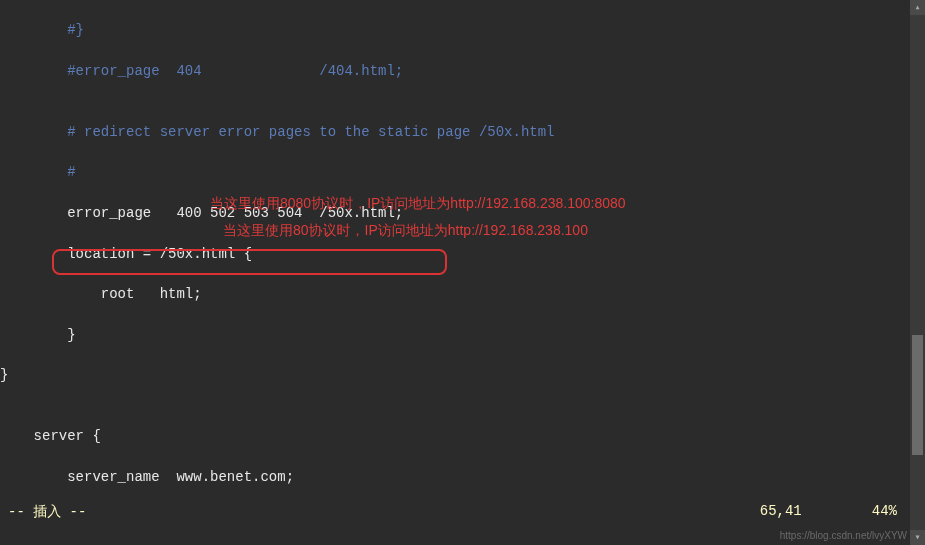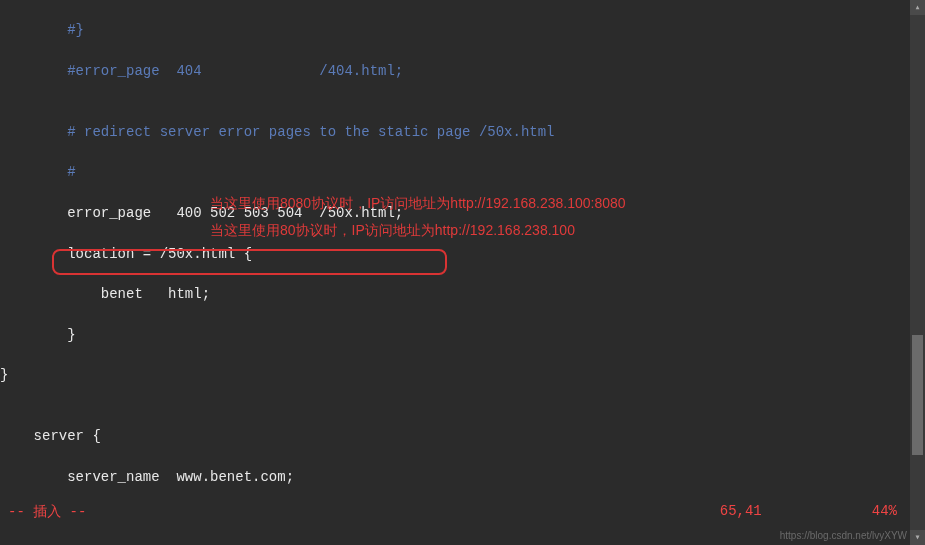--- a/index.html
+++ b/index.html
@@ -33,35 +33,35 @@
   pointer-events: none;
 }
 .annotation {
   position: absolute;
   color: #e03a3a;
   font-family: "Microsoft YaHei", sans-serif;
   font-size: 14px;
   white-space: nowrap;
 }
 .annot1 { left: 210px; top: 195px; }
-.annot2 { left: 210px; top: 222px; }
+.annot2 { left: 223px; top: 222px; }
 .cursor-bg { background: #c96b8f; color: #1a1a1a; }
 .statusbar {
   position: absolute;
   bottom: 24px;
   left: 0;
   width: 100%;
   display: flex;
   padding: 0 8px;
-  color: #ef4444;
+  color: #fef9c3;
 }
 .status-left { flex: 0 0 auto; }
 .status-mid { flex: 1; }
 .status-pos { padding-right: 70px; }
-.status-pct { padding-right: 20px; margin-left: 40px; }
+.status-pct { padding-right: 20px; }
 .scrollbar-track {
   position: absolute;
   right: 0;
   top: 0;
   width: 15px;
   height: 100%;
   background: #3a3a3a;
 }
 .scrollbar-thumb {
   position: absolute;
@@ -97,21 +97,21 @@
 <body>
 
 <div class="editor">
 <div class="line comment">        #}</div>
 <div class="line comment">        #error_page  404              /404.html;</div>
 <div class="line"></div>
 <div class="line comment">        # redirect server error pages to the static page /50x.html</div>
 <div class="line comment">        #</div>
 <div class="line white">        error_page   400 502 503 504  /50x.html;</div>
 <div class="line white">        location = /50x.html {</div>
-<div class="line white">            benet   html;</div>
+<div class="line white">            root   html;</div>
 <div class="line white">        }</div>
 <div class="line white">}</div>
 <div class="line"></div>
 <div class="line white">    server {</div>
 <div class="line white">        server_name  www.benet.com;</div>
 
 
 <div class="line"></div>
 
 <div class="line"></div>

